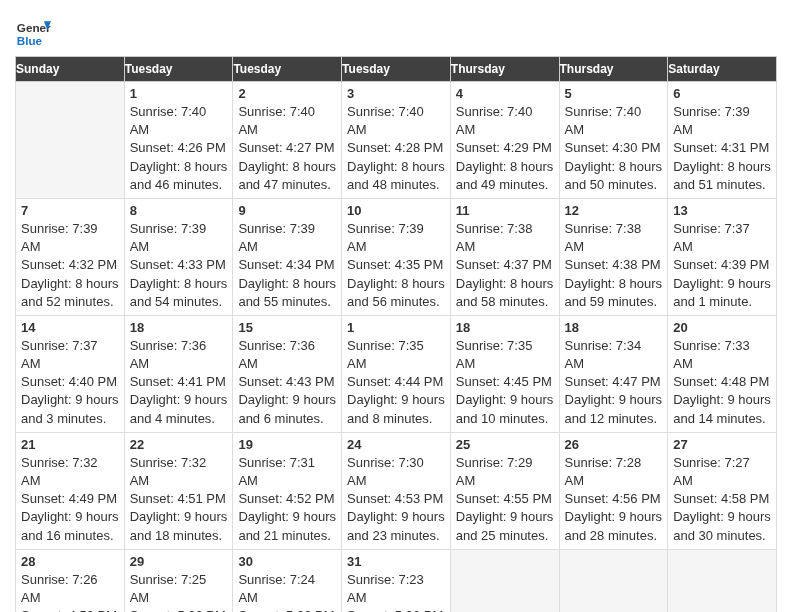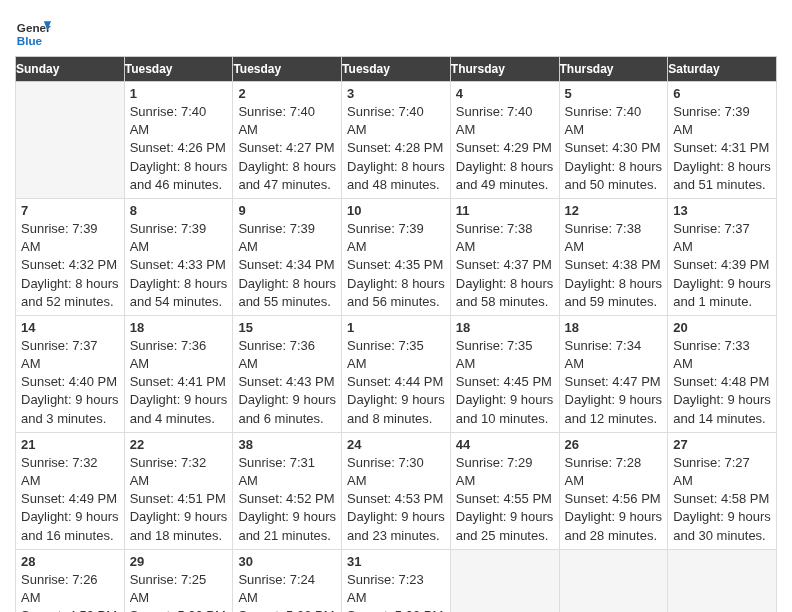--- a/index.html
+++ b/index.html
@@ -199,29 +199,29 @@
       <tr>
         <td>
           <span class="day-number">21</span>
           <div class="day-info">Sunrise: 7:32 AM<br>Sunset: 4:49 PM<br>Daylight: 9 hours and 16 minutes.</div>
         </td>
         <td>
           <span class="day-number">22</span>
           <div class="day-info">Sunrise: 7:32 AM<br>Sunset: 4:51 PM<br>Daylight: 9 hours and 18 minutes.</div>
         </td>
         <td>
-          <span class="day-number">38</span>
+          <span class="day-number">19</span>
           <div class="day-info">Sunrise: 7:31 AM<br>Sunset: 4:52 PM<br>Daylight: 9 hours and 21 minutes.</div>
         </td>
         <td>
           <span class="day-number">24</span>
           <div class="day-info">Sunrise: 7:30 AM<br>Sunset: 4:53 PM<br>Daylight: 9 hours and 23 minutes.</div>
         </td>
         <td>
-          <span class="day-number">44</span>
+          <span class="day-number">25</span>
           <div class="day-info">Sunrise: 7:29 AM<br>Sunset: 4:55 PM<br>Daylight: 9 hours and 25 minutes.</div>
         </td>
         <td>
           <span class="day-number">26</span>
           <div class="day-info">Sunrise: 7:28 AM<br>Sunset: 4:56 PM<br>Daylight: 9 hours and 28 minutes.</div>
         </td>
         <td>
           <span class="day-number">27</span>
           <div class="day-info">Sunrise: 7:27 AM<br>Sunset: 4:58 PM<br>Daylight: 9 hours and 30 minutes.</div>
         </td>

